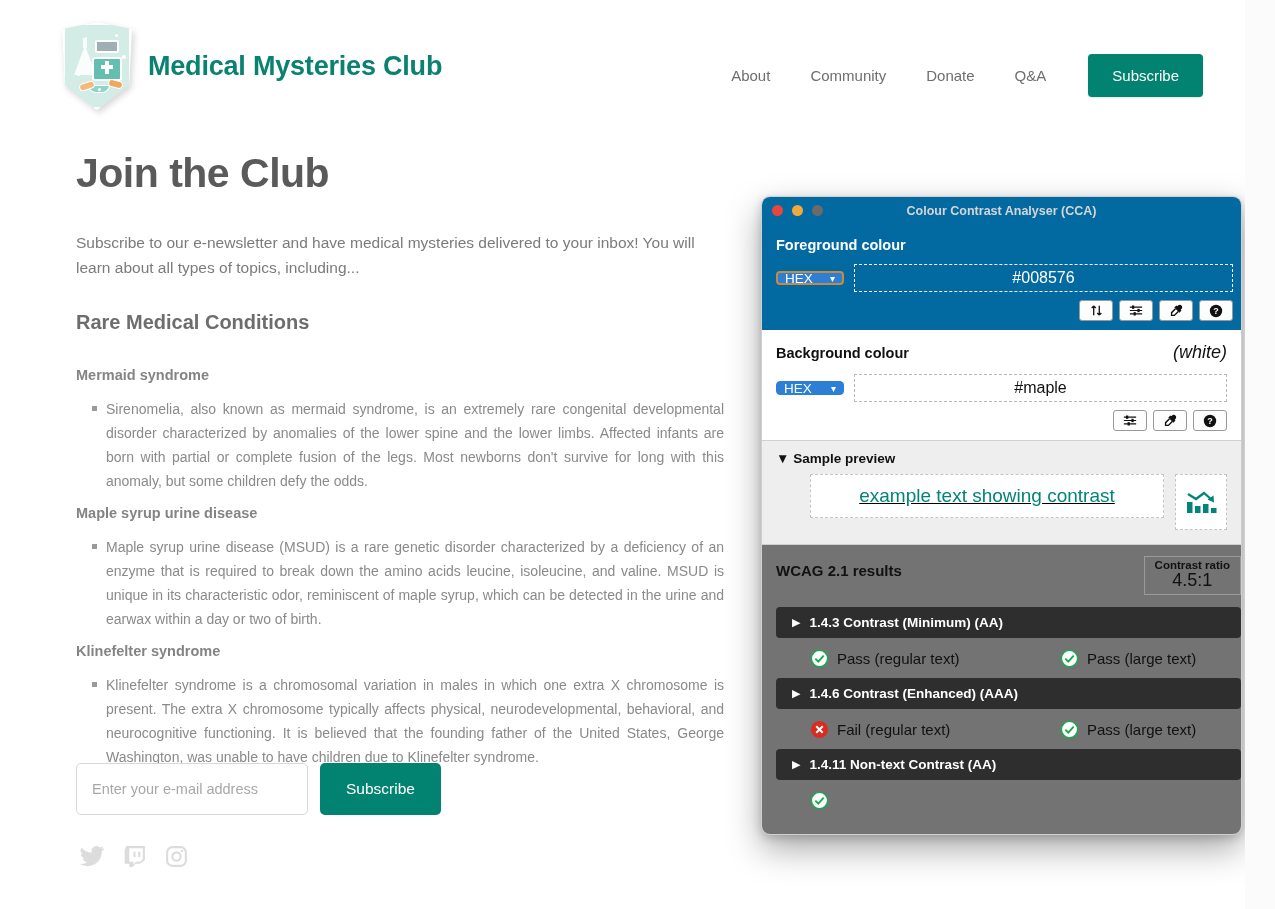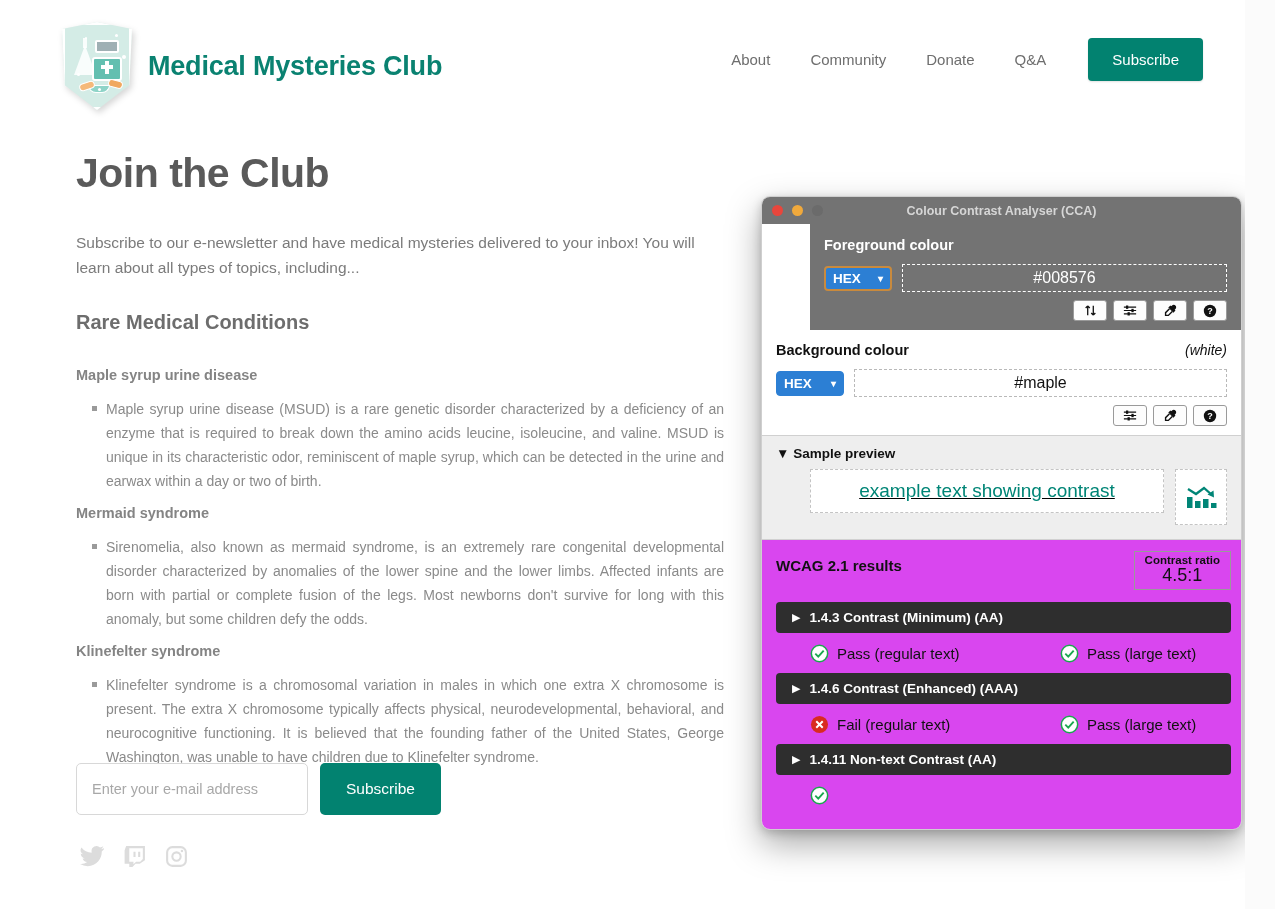--- a/index.html
+++ b/index.html
@@ -120,21 +120,21 @@
   #brand-title {
     font-size: 27px;
     font-weight: bold;
     color: #0a8271;
     letter-spacing: -0.2px;
     white-space: nowrap;
   }
 
   #main-nav {
     position: absolute;
-    right: 42px; top: 38px;
+    right: 42px; top: 54px;
     display: flex;
     align-items: center;
     gap: 0;
   }
   #main-nav .nav-link {
     font-size: 15px;
     color: #6e6e6e;
     text-decoration: none;
     padding: 0 20px;
     white-space: nowrap;
@@ -257,21 +257,21 @@
     left: 761px; top: 196px;
     width: 481px;
     border-radius: 9px;
     background: #ffffff;
     box-shadow: 0 14px 34px rgba(0,0,0,0.34), 0 3px 10px rgba(0,0,0,0.18);
     overflow: hidden;
     border: 1px solid #cfcfcf;
   }
   #cca-titlebar {
     height: 27px;
-    background: #737373;
+    background: #0369a1;
     display: flex;
     align-items: center;
     position: relative;
   }
   #cca-traffic-lights {
     position: absolute;
     left: 10px;
     display: flex;
     gap: 9px;
   }
@@ -280,42 +280,42 @@
   .tl-amber { background: #f0a93c; }
   .tl-gray { background: #6b6b6b; }
   #cca-window-title {
     width: 100%;
     text-align: center;
     font-size: 12.5px;
     font-weight: bold;
     color: #d6d6d6;
   }
 
-  .cca-fg-panel { background: #737373; padding: 13px 14px 9px 14px; margin-left: 48px; }
+  .cca-fg-panel { background: #0369a1; padding: 13px 8px 9px 14px; }
   .cca-bg-panel { background: #ffffff; padding: 12px 14px 9px 14px; border-bottom: 1px solid #d0d0d0; }
 
   .cca-panel-head {
     display: flex;
     align-items: baseline;
     justify-content: space-between;
     margin-bottom: 11px;
   }
   .cca-label-fg { font-size: 14.5px; font-weight: bold; color: #ffffff; }
   .cca-label-bg { font-size: 14.5px; font-weight: bold; color: #111111; }
-  .cca-colour-name { font-size: 14px; font-style: italic; color: #111111; }
+  .cca-colour-name { font-size: 18px; font-style: italic; color: #111111; }
 
   .cca-input-row { display: flex; align-items: center; gap: 10px; }
   .cca-format-select {
     width: 68px;
-    height: 25px;
+    height: 14px;
     background: #2c7fd4;
     color: #ffffff;
     border-radius: 4px;
     font-size: 13.5px;
-    font-weight: bold;
+    font-weight: normal;
     display: flex;
     align-items: center;
     justify-content: space-between;
     padding: 0 7px;
     cursor: pointer;
     font-family: "Liberation Sans", sans-serif;
   }
   .cca-format-select.focused { border: 2px solid #c98a3d; }
   .cca-format-select.plain { border: 1px solid #2c7fd4; }
   .cca-caret { font-size: 10px; }
@@ -372,21 +372,21 @@
   }
   #sample-graphic-box {
     width: 52px; height: 56px;
     background: #ffffff;
     border: 1px dashed #c4c4c4;
     display: flex;
     align-items: center;
     justify-content: center;
   }
 
-  .cca-results-panel { background: #d946ef; padding: 11px 10px 14px 14px; }
+  .cca-results-panel { background: #737373; padding: 11px 0 14px 14px; }
   .cca-results-head {
     display: flex;
     align-items: flex-start;
     justify-content: space-between;
     margin-bottom: 12px;
   }
   #wcag-results-title { font-size: 15px; font-weight: bold; color: #111111; padding-top: 6px; }
   #contrast-ratio-badge {
     border: 1px solid #9a9a9a;
     padding: 2px 10px 3px 10px;
@@ -463,30 +463,30 @@
     </nav>
 
   </header>
 
   <main id="article">
     <h1 id="page-title">Join the Club</h1>
     <p id="intro-paragraph">Subscribe to our e-newsletter and have medical mysteries delivered to your inbox! You will learn about all types of topics, including...</p>
     <h2 id="section-heading">Rare Medical Conditions</h2>
 
     <section class="condition">
+      <h3 class="condition-title">Mermaid syndrome</h3>
+      <ul class="condition-list">
+        <li>Sirenomelia, also known as mermaid syndrome, is an extremely rare congenital developmental disorder characterized by anomalies of the lower spine and the lower limbs. Affected infants are born with partial or complete fusion of the legs. Most newborns don't survive for long with this anomaly, but some children defy the odds.</li>
+      </ul>
+    </section>
+
+    <section class="condition">
       <h3 class="condition-title">Maple syrup urine disease</h3>
       <ul class="condition-list">
         <li>Maple syrup urine disease (MSUD) is a rare genetic disorder characterized by a deficiency of an enzyme that is required to break down the amino acids leucine, isoleucine, and valine. MSUD is unique in its characteristic odor, reminiscent of maple syrup, which can be detected in the urine and earwax within a day or two of birth.</li>
-      </ul>
-    </section>
-
-    <section class="condition">
-      <h3 class="condition-title">Mermaid syndrome</h3>
-      <ul class="condition-list">
-        <li>Sirenomelia, also known as mermaid syndrome, is an extremely rare congenital developmental disorder characterized by anomalies of the lower spine and the lower limbs. Affected infants are born with partial or complete fusion of the legs. Most newborns don't survive for long with this anomaly, but some children defy the odds.</li>
       </ul>
     </section>
 
     <section class="condition">
       <h3 class="condition-title">Klinefelter syndrome</h3>
       <ul class="condition-list">
         <li>Klinefelter syndrome is a chromosomal variation in males in which one extra X chromosome is present. The extra X chromosome typically affects physical, neurodevelopmental, behavioral, and neurocognitive functioning. It is believed that the founding father of the United States, George Washington, was unable to have children due to Klinefelter syndrome.</li>
       </ul>
     </section>
   </main>

